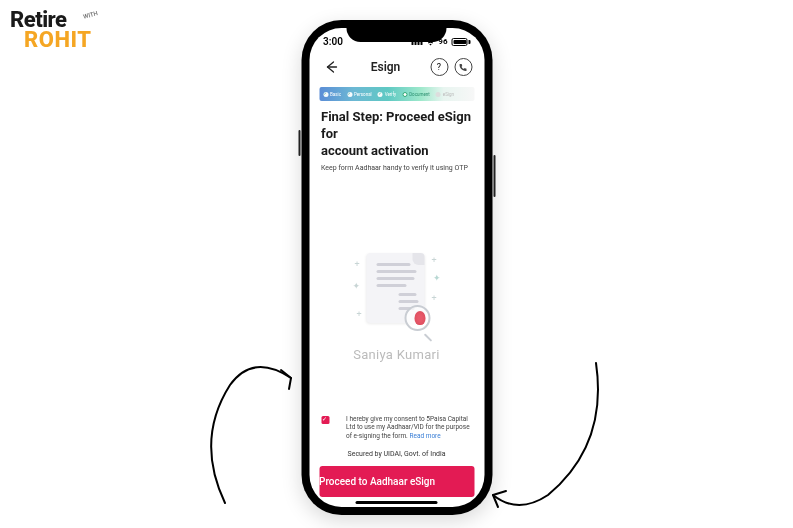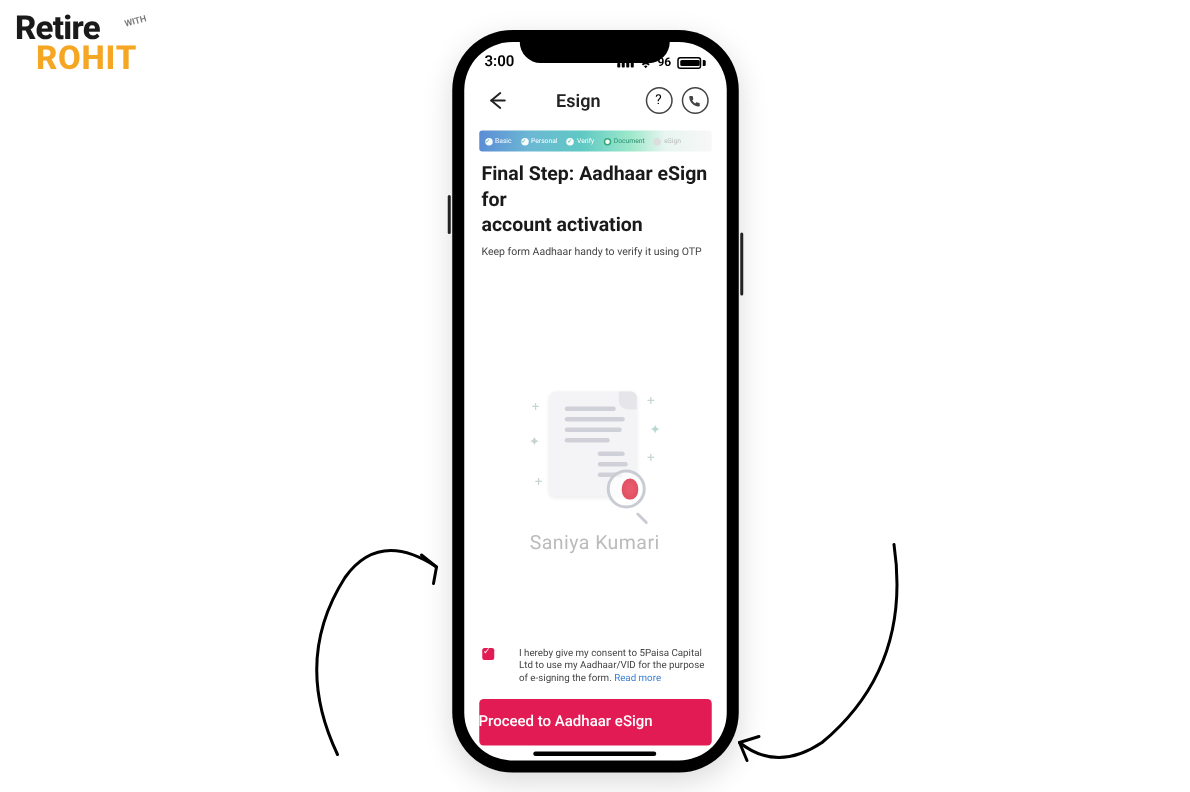--- a/index.html
+++ b/index.html
@@ -332,21 +332,21 @@
           <span>Document</span>
         </div>
       <div class="step-item pending">
           <span class="step-dot pending"></span>
           <span>eSign</span>
         </div>
     </div>
 
     <div class="content">
       <div class="big-title">
-        <div>Final Step: Aadhaar eSign for</div>
+        <div>Final Step: Proceed eSign for</div>
         <div>account activation</div>
       </div>
       <div class="subtitle">Keep form Aadhaar handy to verify it using OTP</div>
 
       <div class="illustration">
         <div class="doc-illus">
           <span class="spark" style="left:-6px;top:10px">+</span>
           <span class="spark" style="left:-8px;top:32px">✦</span>
           <span class="spark" style="right:-4px;top:6px">+</span>
           <span class="spark" style="right:-8px;top:24px;color:#b8d8d3">✦</span>
@@ -372,20 +372,21 @@
     <div class="consent-row">
       <div class="checkbox"></div>
       <div>
         <span>I hereby give my consent to 5Paisa Capital Ltd to use my</span>
         <span>Aadhaar/VID for the purpose of e-signing</span>
         <span>the form.</span>
         <span class="read-more">Read more</span>
       </div>
     </div>
 
+    <div class="secured">Secured by UIDAI, Govt. of India</div>
 
     <div class="cta-btn">Proceed to Aadhaar eSign</div>
 
     <div class="home-ind"></div>
   </div>
 </div>
 
 <svg class="annotation-left" viewBox="0 0 110 160">
   <path d="M 30 158 Q 0 95 35 40 Q 58 8 96 33" stroke="#000" stroke-width="2" fill="none" stroke-linecap="round"></path>
   <path d="M 96 33 L 86 25 M 96 33 L 94 44" stroke="#000" stroke-width="2" fill="none" stroke-linecap="round"></path>

